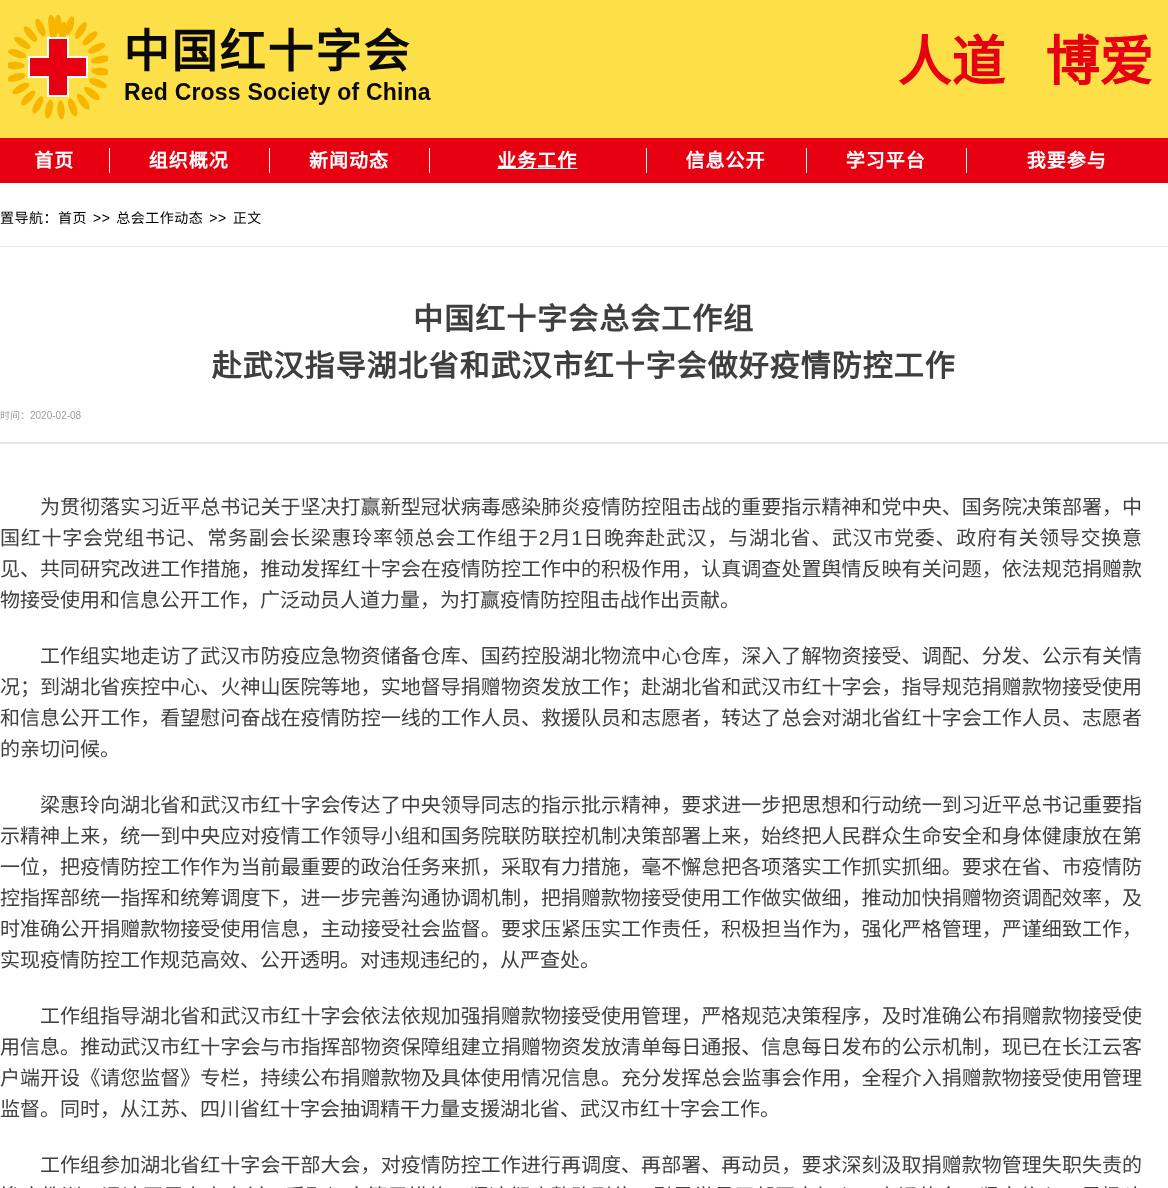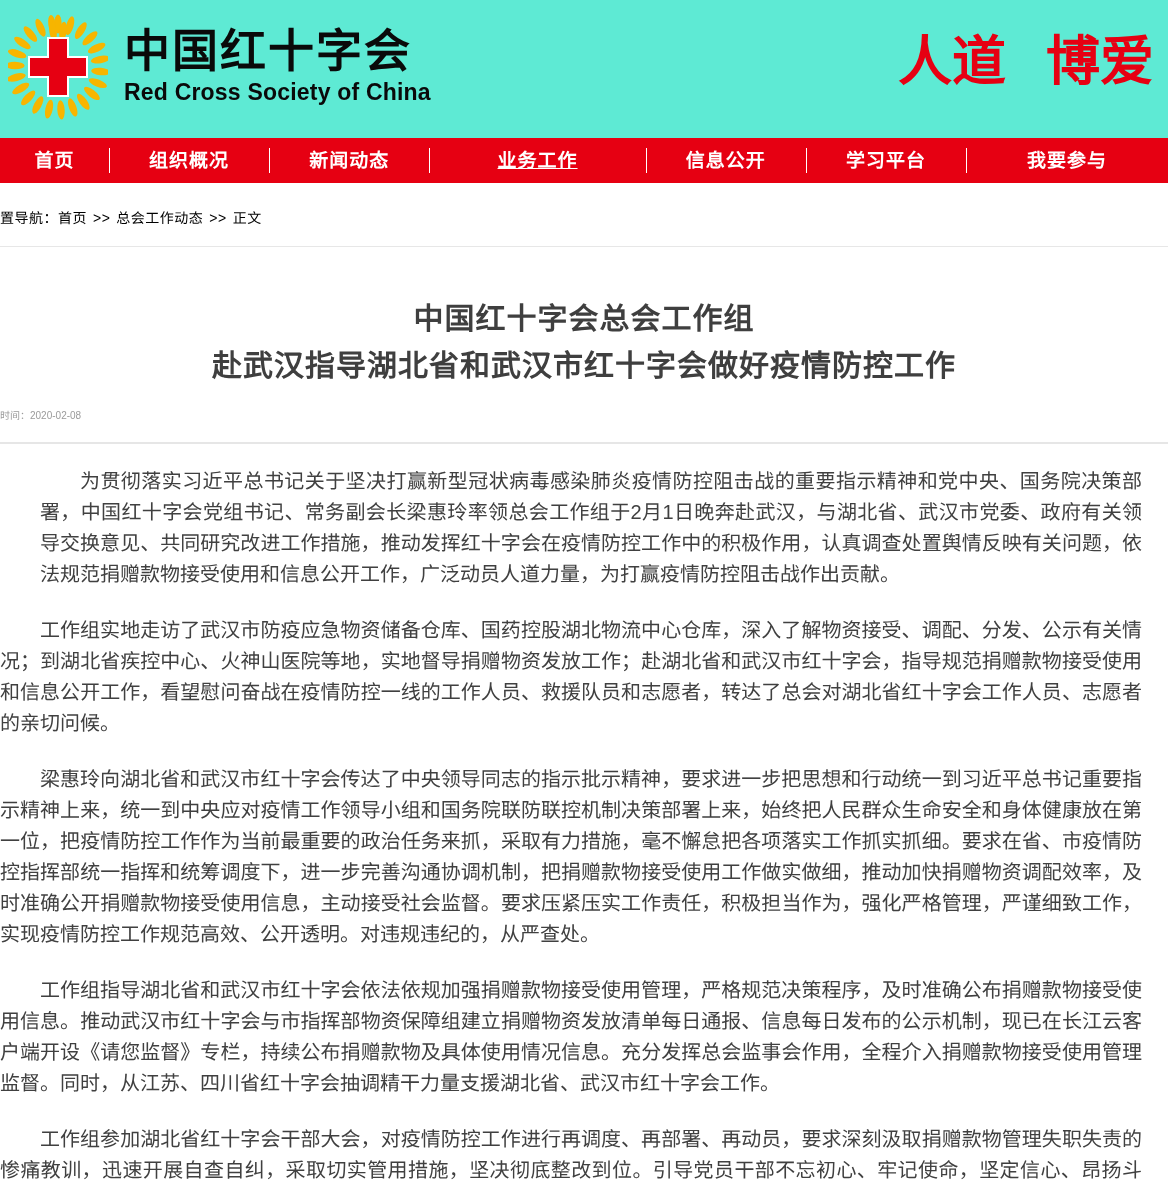--- a/index.html
+++ b/index.html
@@ -8,21 +8,21 @@
     width: 1168px;
     background: #ffffff;
     font-family: "Liberation Sans", sans-serif;
     -webkit-font-smoothing: antialiased;
   }
 
   
   .site-header {
     position: relative;
     height: 138px;
-    background: #5eead4;
+    background: #fde047;
   }
   .logo-link {
     position: absolute;
     left: 8px;
     top: 14px;
     display: flex;
     align-items: flex-start;
     text-decoration: none;
     cursor: pointer;
   }
@@ -126,21 +126,21 @@
   }
   .article-body { padding: 6px 26px 40px 0; }
   .article-body p {
     font-size: 20px;
     line-height: 31px;
     color: #404040;
     text-indent: 2em;
     text-align: justify;
     margin: 25px 0 0 0;
   }
-  .article-body p:first-child { margin-top: 16px; padding-left: 40px; }
+  .article-body p:first-child { margin-top: 42px; }
 </style>
 </head>
 <body>
 
 <header class="site-header">
   <div class="logo-link">
     <svg class="emblem" width="100" height="106" viewBox="0 0 100 106" xmlns="http://www.w3.org/2000/svg">
       <defs>
         <g id="leaf">
           <ellipse cx="50" cy="10" rx="3.7" ry="9.6" fill="#f7b500"></ellipse>

